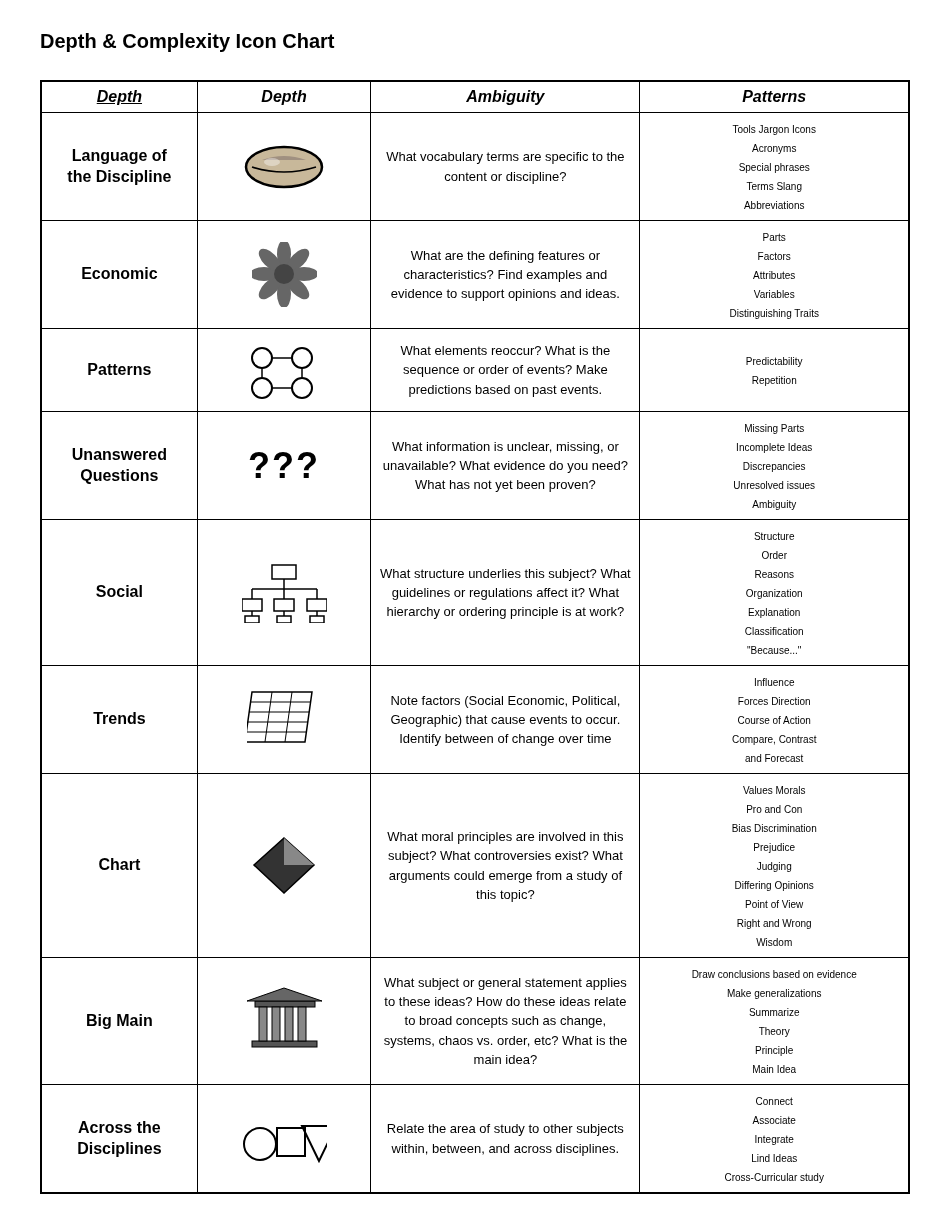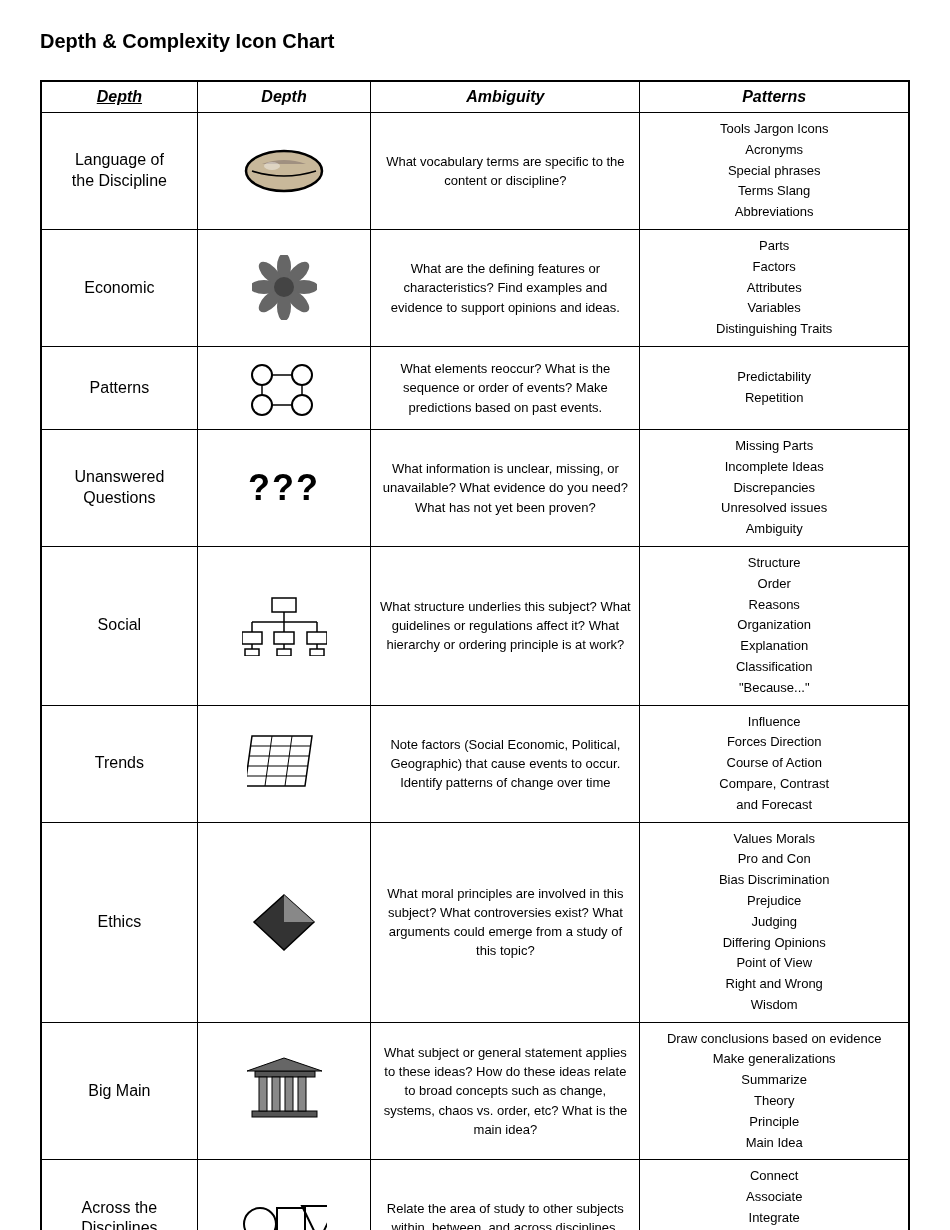--- a/index.html
+++ b/index.html
@@ -31,30 +31,30 @@
       font-weight: bold;
       font-size: 16px;
       background: #fff;
     }
     .col-depth { width: 18%; text-decoration: underline; }
     .col-icon { width: 20%; }
     .col-def { width: 31%; }
     .col-ex { width: 31%; }
 
     .depth-label {
-      font-weight: normal;
+      font-weight: bold;
       font-size: 16px;
       line-height: 1.3;
     }
     .def-text {
       font-size: 13px;
       line-height: 1.4;
     }
     .ex-text {
-      font-size: 13px;
+      font-size: 10px;
       line-height: 1.6;
       text-align: right;
     }
 
     
     .icon-container {
       display: flex;
       align-items: center;
       justify-content: center;
       min-height: 70px;
@@ -197,26 +197,26 @@
               <line x1="0" y1="10" x2="60" y2="10" stroke="#000" stroke-width="1" transform="skewX(-8)"></line>
               <line x1="0" y1="20" x2="60" y2="20" stroke="#000" stroke-width="1" transform="skewX(-8)"></line>
               <line x1="0" y1="30" x2="60" y2="30" stroke="#000" stroke-width="1" transform="skewX(-8)"></line>
               <line x1="0" y1="40" x2="60" y2="40" stroke="#000" stroke-width="1" transform="skewX(-8)"></line>
               <line x1="20" y1="0" x2="20" y2="50" stroke="#000" stroke-width="1" transform="skewX(-8)"></line>
               <line x1="40" y1="0" x2="40" y2="50" stroke="#000" stroke-width="1" transform="skewX(-8)"></line>
             </g>
           </svg>
         </div>
       </td>
-      <td><span class="def-text">Note factors (Social Economic, Political, Geographic) that cause events to occur. Identify patterns of change over time</span></td>
+      <td><span class="def-text">Note factors (Social Economic, Political, Geographic) that cause events to occur. Identify between of change over time</span></td>
       <td><span class="ex-text">Influence<br>Forces Direction<br>Course of Action<br>Compare, Contrast<br>and Forecast</span></td>
     </tr>
 
     <tr>
-      <td><span class="depth-label">Ethics</span></td>
+      <td><span class="depth-label">Chart</span></td>
       <td>
         <div class="icon-container">
           <svg width="65" height="65" viewBox="0 0 65 65">
 
             <polygon points="32,5 62,32 32,60 2,32" fill="#333" stroke="#000" stroke-width="1.5"></polygon>
 
             <polygon points="32,5 62,32 32,32" fill="#888" stroke="none"></polygon>
           </svg>
         </div>
       </td>

